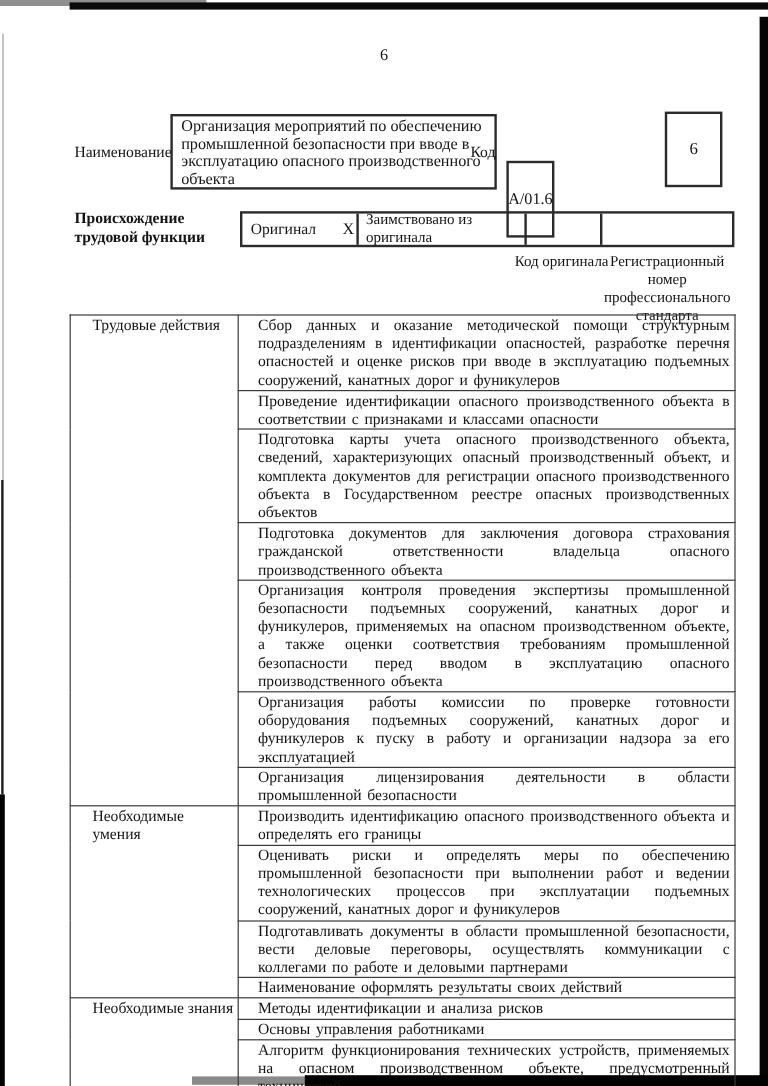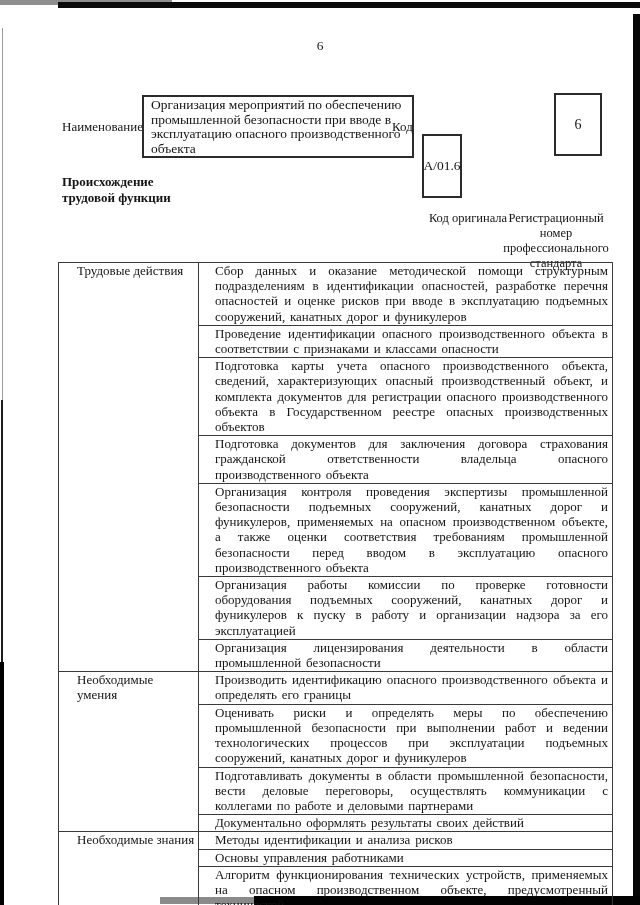--- a/index.html
+++ b/index.html
@@ -121,20 +121,29 @@
 
   <div class="hdr-name-label">Наименование</div>
   <div class="hdr-name-box">
     <span>Организация мероприятий по обеспечению промышленной безопасности при вводе в эксплуатацию опасного производственного объекта</span>
   </div>
   <div class="hdr-code-label">Код</div>
   <div class="hdr-code-box">A/01.6</div>
   <div class="hdr-level-box">6</div>
 
   <div class="origin-label">Происхождение трудовой функции</div>
+  <div class="origin-table">
+    <div class="oc oc1">
+      <span>Оригинал</span>
+      <span class="xmark">X</span>
+    </div>
+    <div class="oc oc2">Заимствовано из оригинала</div>
+    <div class="oc oc3"></div>
+    <div class="oc oc4"></div>
+  </div>
   <div class="origin-code-label">Код оригинала</div>
   <div class="origin-reg-label">Регистрационный номер профессионального стандарта</div>
 
   <table class="main">
     <tbody>
       <tr>
         <td class="c1" rowspan="7">Трудовые действия</td>
         <td class="c2">Сбор данных и оказание методической помощи структурным подразделениям в идентификации опасностей, разработке перечня опасностей и оценке рисков при вводе в эксплуатацию подъемных сооружений, канатных дорог и фуникулеров</td>
       </tr>
       <tr>
@@ -160,21 +169,21 @@
         <td class="c1" rowspan="4">Необходимые умения</td>
         <td class="c2">Производить идентификацию опасного производственного объекта и определять его границы</td>
       </tr>
       <tr>
           <td class="c2">Оценивать риски и определять меры по обеспечению промышленной безопасности при выполнении работ и ведении технологических процессов при эксплуатации подъемных сооружений, канатных дорог и фуникулеров</td>
         </tr>
       <tr>
           <td class="c2">Подготавливать документы в области промышленной безопасности, вести деловые переговоры, осуществлять коммуникации с коллегами по работе и деловыми партнерами</td>
         </tr>
       <tr>
-          <td class="c2">Документально оформлять результаты своих действий</td>
+          <td class="c2">Наименование оформлять результаты своих действий</td>
         </tr>
 
       <tr>
         <td class="c1" rowspan="3">Необходимые знания</td>
         <td class="c2">Методы идентификации и анализа рисков</td>
       </tr>
       <tr>
           <td class="c2">Основы управления работниками</td>
         </tr>
       <tr>

